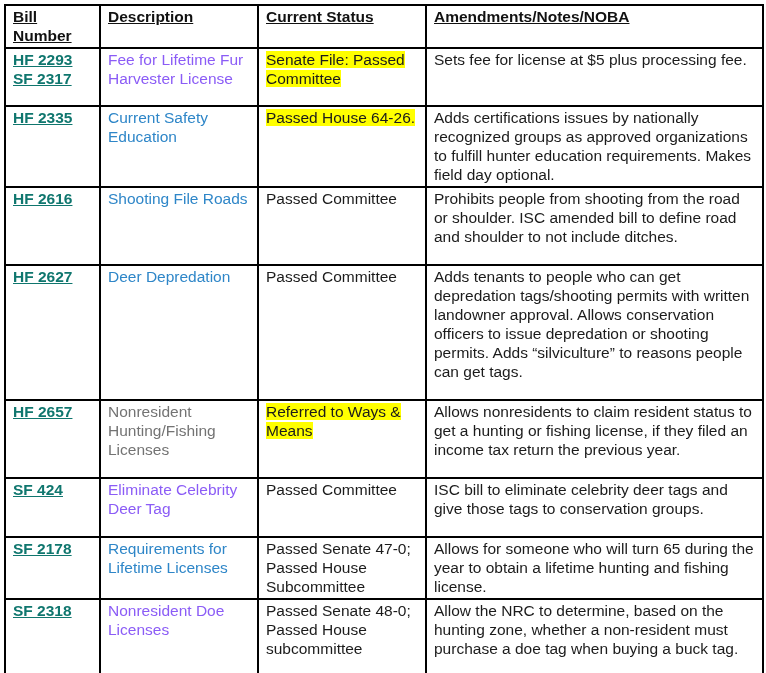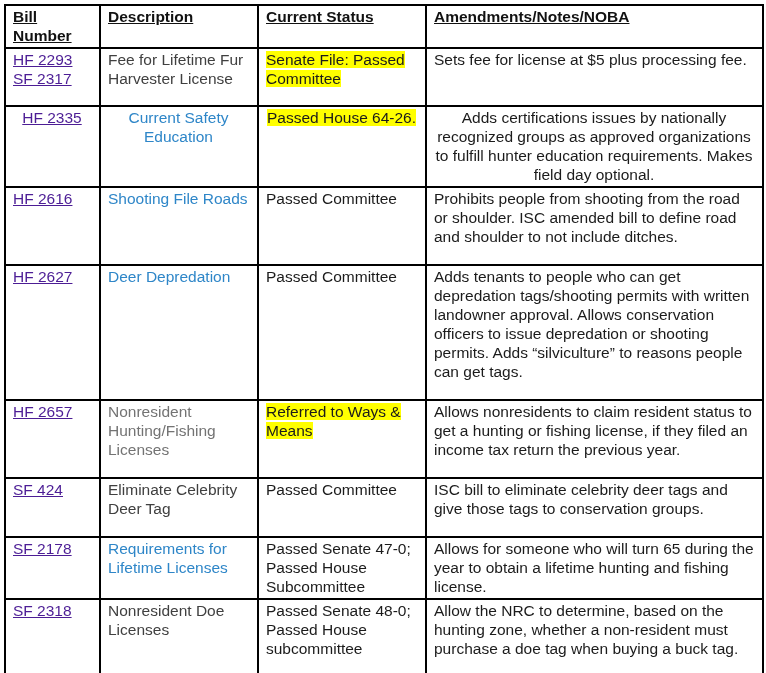--- a/index.html
+++ b/index.html
@@ -31,43 +31,43 @@
     color: #1b1b1b;
     overflow: hidden;
   }
   .bill-table col.c1 { width: 95px; }
   .bill-table col.c2 { width: 158px; }
   .bill-table col.c3 { width: 168px; }
   .bill-table col.c4 { width: 337px; }
 
   .bill-table thead tr { height: 42px; }
   .bill-table tbody tr:nth-child(1) { height: 58px; }
-  .bill-table tbody tr:nth-child(2) { height: 78px; text-align: center; }
+  .bill-table tbody tr:nth-child(2) { height: 78px; }
   .bill-table tbody tr:nth-child(3) { height: 78px; margin-top: 24px; }
   .bill-table tbody tr:nth-child(4) { height: 135px; }
   .bill-table tbody tr:nth-child(5) { height: 78px; }
   .bill-table tbody tr:nth-child(6) { height: 59px; margin-left: 6px; }
   .bill-table tbody tr:nth-child(7) { height: 59px; }
   .bill-table tbody tr:nth-child(8) { height: 78px; }
 
   .bill-table th {
     text-align: left;
     font-weight: bold;
     text-decoration: underline;
     color: #111111;
   }
   .status-cell { padding-right: 12px; }
   .bill-link {
     display: block;
-    color: #4c1d95;
-    font-weight: normal;
+    color: #0f766e;
+    font-weight: bold;
     text-decoration: underline;
     cursor: pointer;
   }
-  .c-green { color: #404040; text-align: center; }
+  .c-green { color: #8b5cf6; text-align: center; }
   .c-blue  { color: #2e86c8; }
   .c-red   { color: #737373; }
   .hl {
     background: #ffff00;
     color: #1b1b1b;
   }
 </style>
 </head>
 <body>
 

